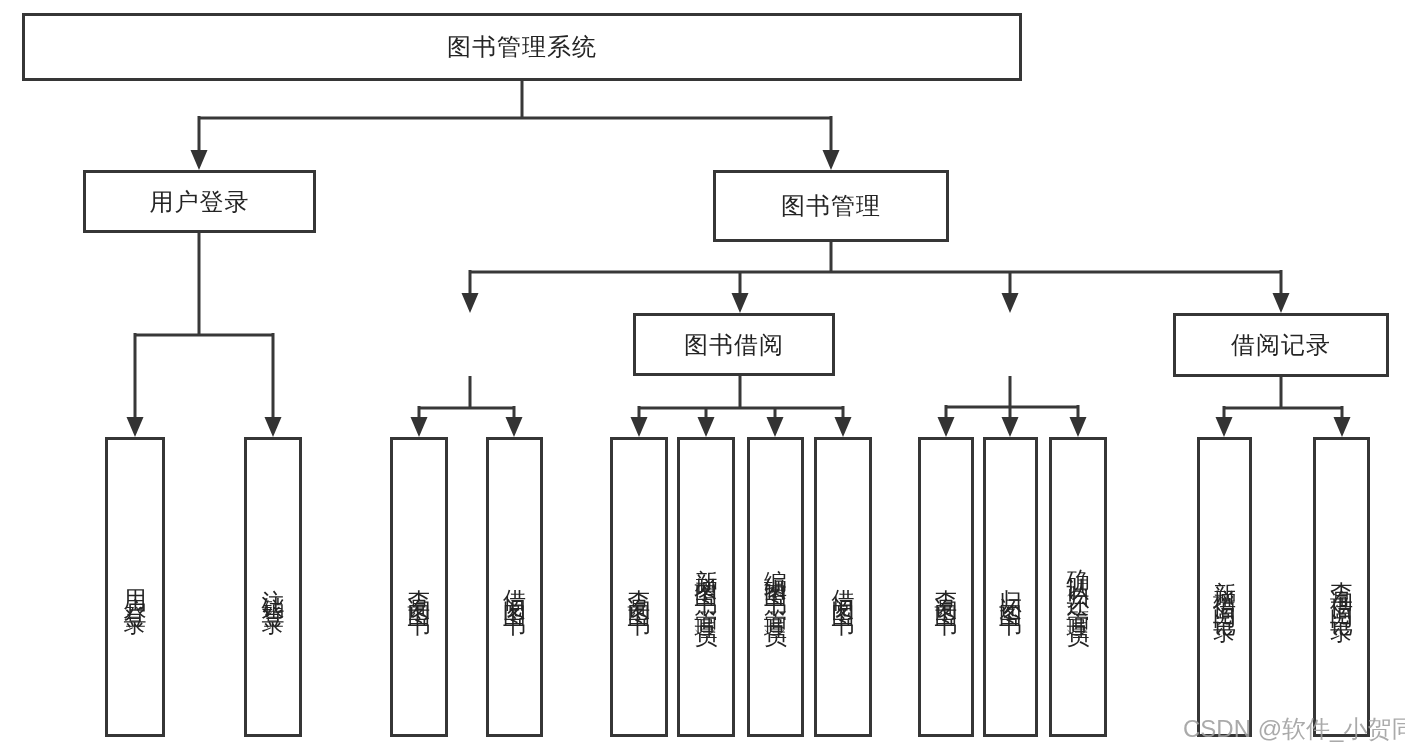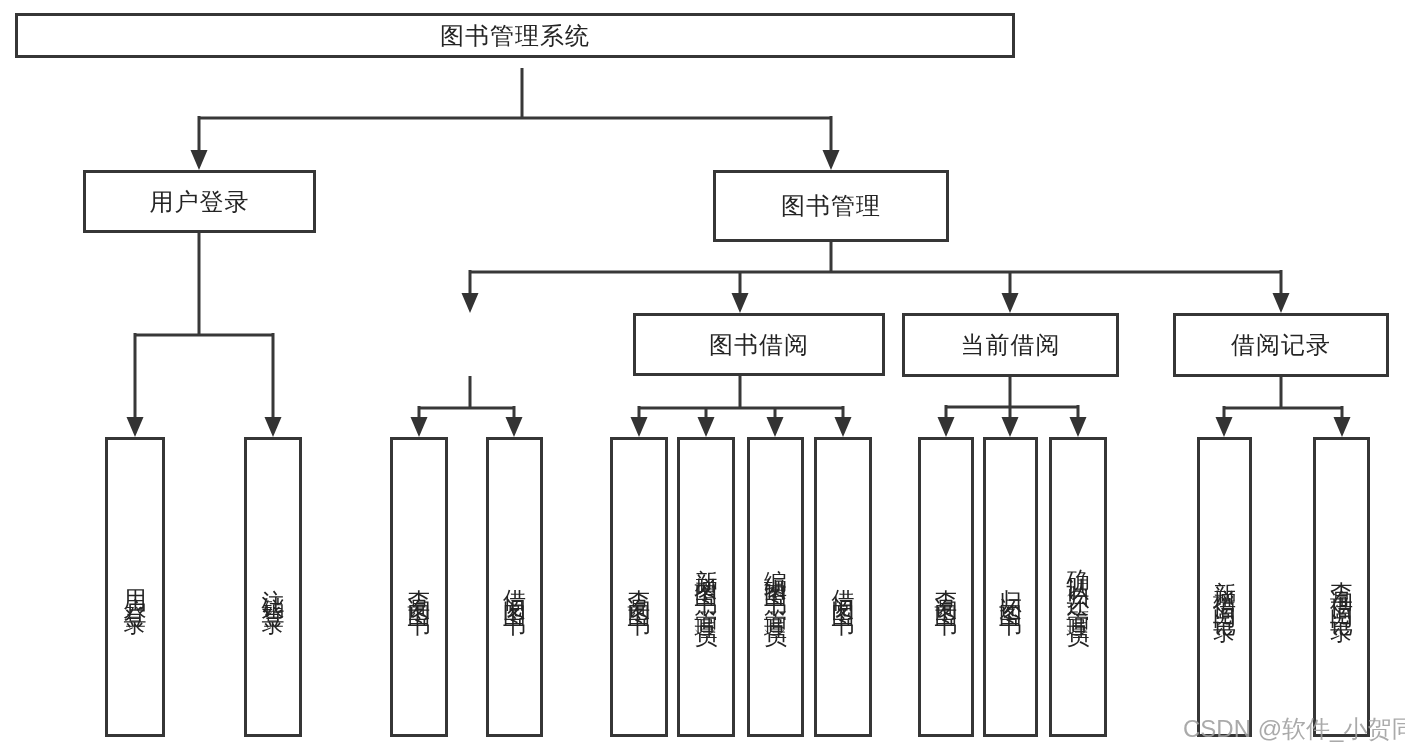--- a/index.html
+++ b/index.html
@@ -110,36 +110,33 @@
              M697.5,417 h17 L706,437 Z
              M766.5,417 h17 L775,437 Z
              M834.5,417 h17 L843,437 Z
              M937.5,417 h17 L946,437 Z
              M1001.5,417 h17 L1010,437 Z
              M1069.5,417 h17 L1078,437 Z
              M1215.5,417 h17 L1224,437 Z
              M1333.5,417 h17 L1342,437 Z"></path>
   </svg>
 
-  <div class="hbox" style="left:15px; top:13px; width:1000px; height:45px">
+  <div class="hbox" style="left:22px; top:13px; width:1000px; height:68px">
     <span class="hlabel">图书管理系统</span>
   </div>
 
   <div class="hbox" style="left:83px; top:170px; width:233px; height:63px">
     <span class="hlabel">用户登录</span>
   </div>
   <div class="hbox" style="left:713px; top:170px; width:236px; height:72px">
     <span class="hlabel">图书管理</span>
   </div>
 
-  <div class="hbox" style="left:633px; top:313px; width:252px; height:63px">
+  <div class="hbox" style="left:633px; top:313px; width:202px; height:63px">
     <span class="hlabel">图书借阅</span>
-  </div>
-  <div class="hbox" style="left:902px; top:313px; width:217px; height:64px">
-    <span class="hlabel">当前借阅</span>
   </div>
   <div class="hbox" style="left:1173px; top:313px; width:216px; height:64px">
     <span class="hlabel">借阅记录</span>
   </div>
 
   <div class="vbox" style="left:105px; width:60px">
     <span class="vlabel">用户登录</span>
   </div>
   <div class="vbox" style="left:244px; width:58px">
     <span class="vlabel">注销登录</span>

